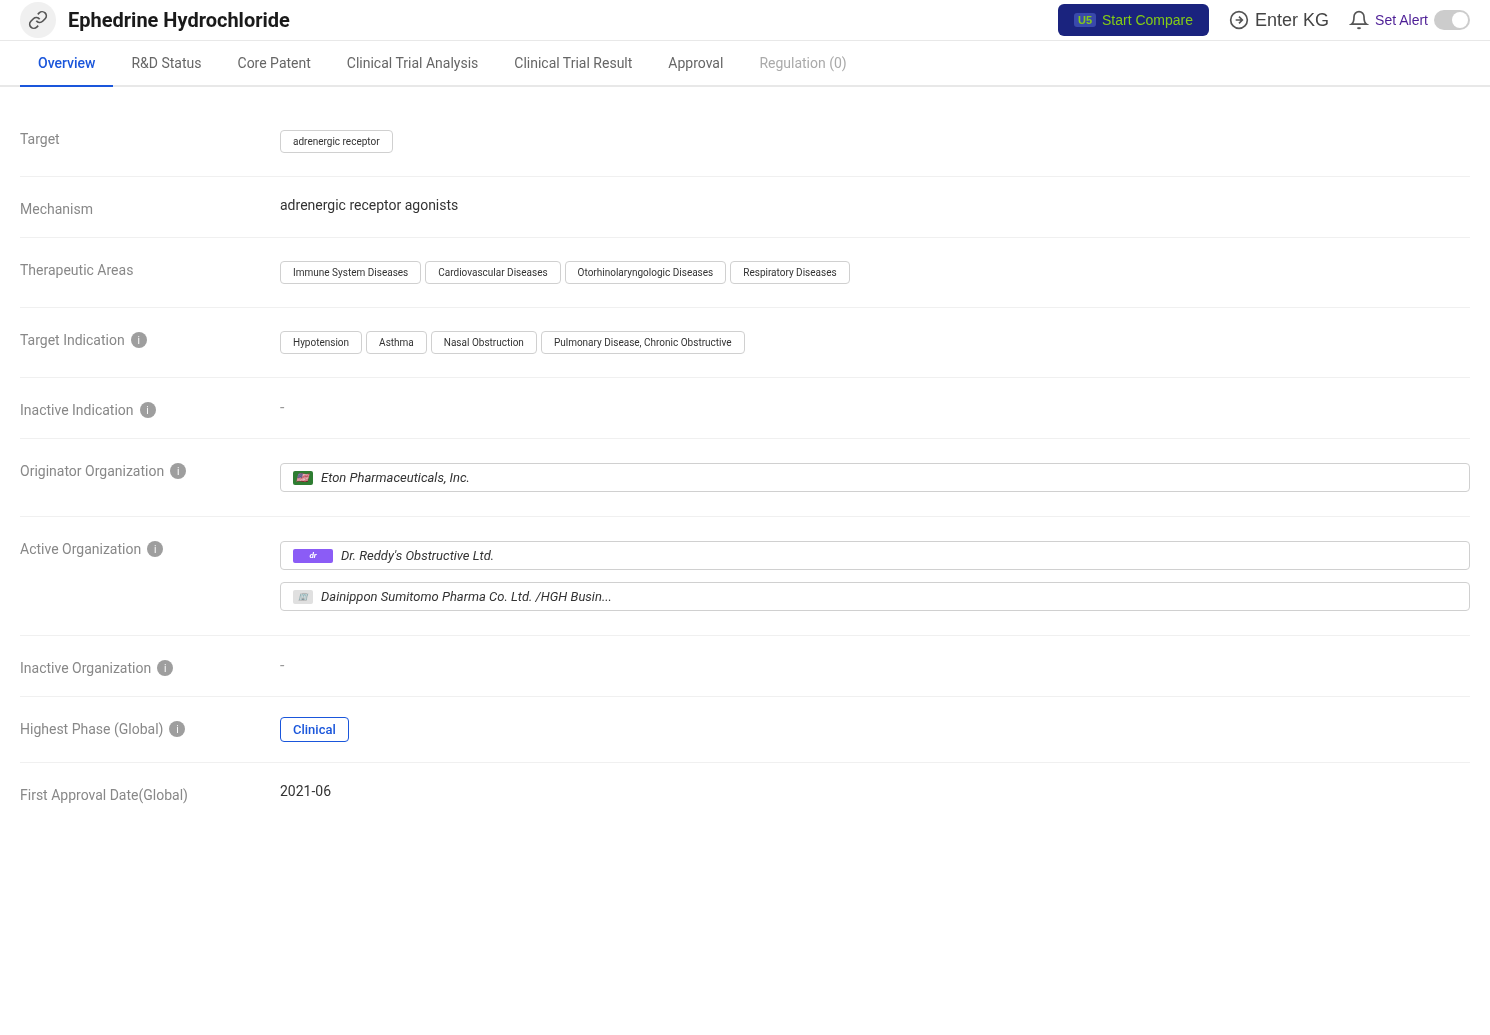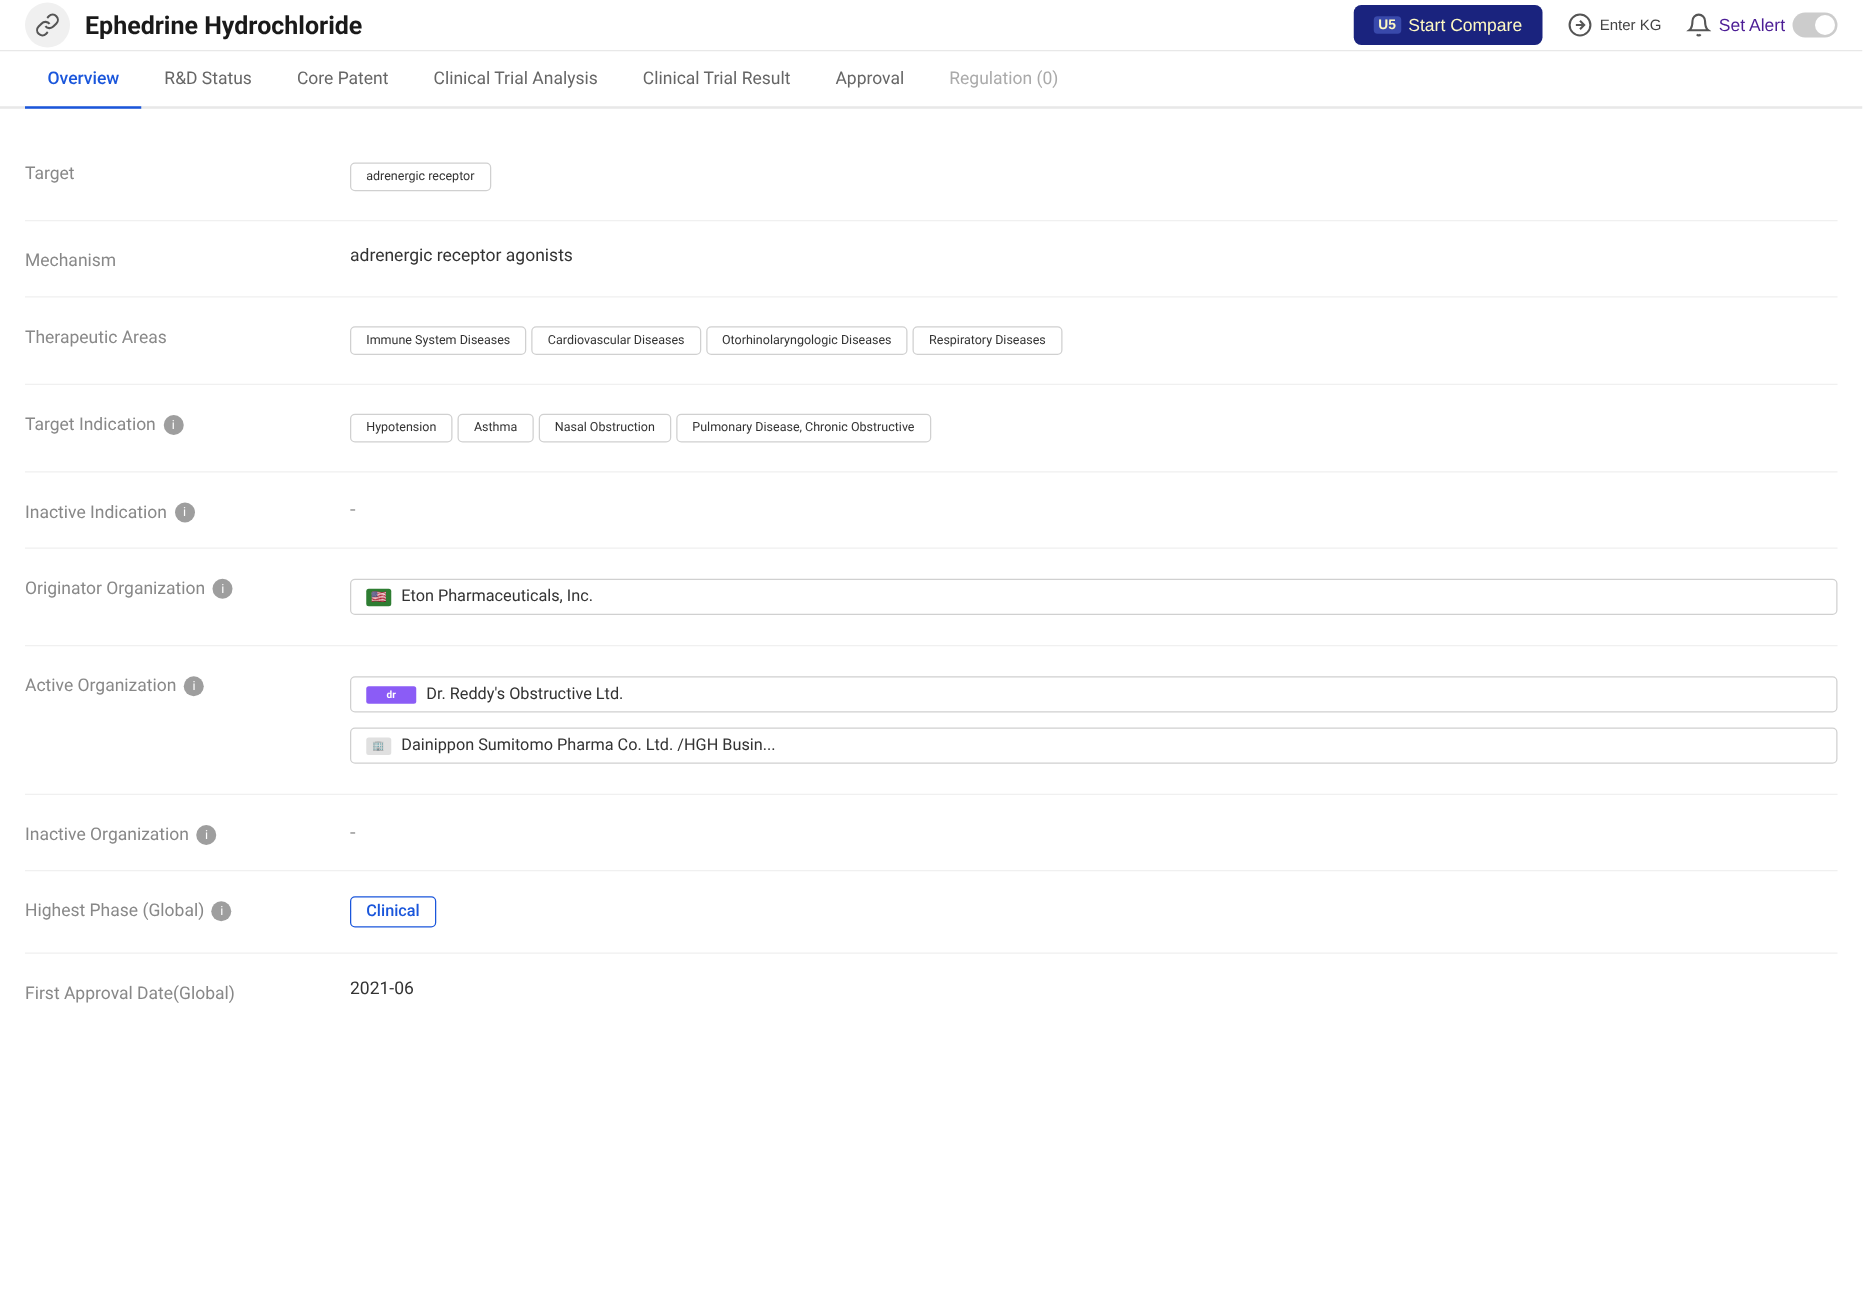--- a/index.html
+++ b/index.html
@@ -3,40 +3,40 @@
   <meta charset="utf-8">
   <style>
     * { box-sizing: border-box; margin: 0; padding: 0; }
     body { font-family: -apple-system, BlinkMacSystemFont, 'Segoe UI', Roboto, sans-serif; background: #fff; color: #333; font-size: 14px; }
     
     .header { display: flex; align-items: center; padding: 2px 20px; border-bottom: 1px solid #e8e8e8; }
     .header-logo { width: 36px; height: 36px; border-radius: 50%; background: #f0f0f0; display: flex; align-items: center; justify-content: center; margin-right: 12px; }
     .header-logo svg { width: 20px; height: 20px; }
     .header-title { font-size: 20px; font-weight: 700; color: #1a1a1a; flex: 1; }
     .header-actions { display: flex; align-items: center; gap: 20px; }
-    .btn-compare { display: flex; align-items: center; gap: 6px; background: #1a237e; color: #fef9c3; border: none; border-radius: 6px; padding: 8px 16px; font-size: 14px; font-weight: 500; cursor: pointer; }
+    .btn-compare { display: flex; align-items: center; gap: 6px; background: #1a237e; color: #84cc16; border: none; border-radius: 6px; padding: 8px 16px; font-size: 14px; font-weight: 500; cursor: pointer; }
     .btn-compare .us-badge { background: #3949ab; border-radius: 3px; padding: 1px 4px; font-size: 11px; font-weight: 700; }
-    .btn-enter-kg { display: flex; align-items: center; gap: 6px; background: none; border: none; color: #444; font-size: 12px; cursor: pointer; }
+    .btn-enter-kg { display: flex; align-items: center; gap: 6px; background: none; border: none; color: #444; font-size: 18px; cursor: pointer; }
     .btn-set-alert { display: flex; align-items: center; gap: 6px; background: none; border: none; color: #4c1d95; font-size: 14px; cursor: pointer; }
     .toggle { width: 36px; height: 20px; background: #ccc; border-radius: 10px; position: relative; display: inline-block; }
     .toggle-knob { width: 16px; height: 16px; background: #fff; border-radius: 50%; position: absolute; top: 2px; right: 2px; }
 
     .tabs { display: flex; padding: 0 20px; border-bottom: 2px solid #e8e8e8; gap: 0; }
     .tab { padding: 14px 18px; font-size: 14px; cursor: pointer; color: #666; border-bottom: 2px solid transparent; margin-bottom: -2px; white-space: nowrap; }
     .tab.active { color: #1a56db; border-bottom-color: #1a56db; font-weight: 500; }
     .tab.disabled { color: #aaa; cursor: default; }
 
     .content { padding: 20px 20px; }
     .field-row { display: flex; padding: 20px 0; border-bottom: 1px solid #f0f0f0; align-items: flex-start; }
     .field-row:last-child { border-bottom: none; }
     .field-label { width: 260px; min-width: 260px; color: #888; font-size: 14px; display: flex; align-items: center; gap: 6px; padding-top: 4px; }
     .field-value { flex: 1; }
     .tag { display: inline-block; border: 1px solid #d0d0d0; border-radius: 4px; padding: 5px 12px; font-size: 10px; color: #333; margin: 3px 4px 3px 0; background: #fff; }
     .tag-clickable { cursor: pointer; }
-    .org-tag { display: inline-flex; align-items: center; gap: 8px; border: 1px solid #d0d0d0; border-radius: 4px; padding: 6px 12px; font-size: 13px; color: #333; margin: 4px 0; background: #fff; cursor: pointer; }
+    .org-tag { display: inline-flex; align-items: center; gap: 8px; border: 1px solid #d0d0d0; border-radius: 4px; padding: 6px 12px; font-size: 13px; color: #333; margin: 4px 0; background: #fff; cursor: pointer; font-style: italic; }
     .plain-text { font-size: 14px; color: #333; padding-top: 4px; }
     .dash { color: #999; font-size: 16px; }
     .info-icon { width: 16px; height: 16px; border-radius: 50%; background: #9e9e9e; color: #fff; font-size: 10px; display: inline-flex; align-items: center; justify-content: center; cursor: pointer; flex-shrink: 0; }
     .phase-badge { display: inline-block; border: 1.5px solid #1a56db; border-radius: 4px; padding: 4px 12px; font-size: 13px; color: #1a56db; font-weight: 500; background: #fff; }
     .tags-wrap { display: flex; flex-wrap: wrap; gap: 0; }
     .org-tags-col { display: flex; flex-direction: column; gap: 4px; }
 
     .eton-icon { background: #2e7d32; width: 20px; height: 14px; border-radius: 2px; display: inline-flex; align-items: center; justify-content: center; }
     .eton-icon::after { content: '🇺🇸'; font-size: 10px; }
     .drreddy-icon { background: #8b5cf6; width: 40px; height: 14px; border-radius: 2px; display: inline-flex; align-items: center; justify-content: center; font-size: 8px; color: white; font-weight: bold; }

